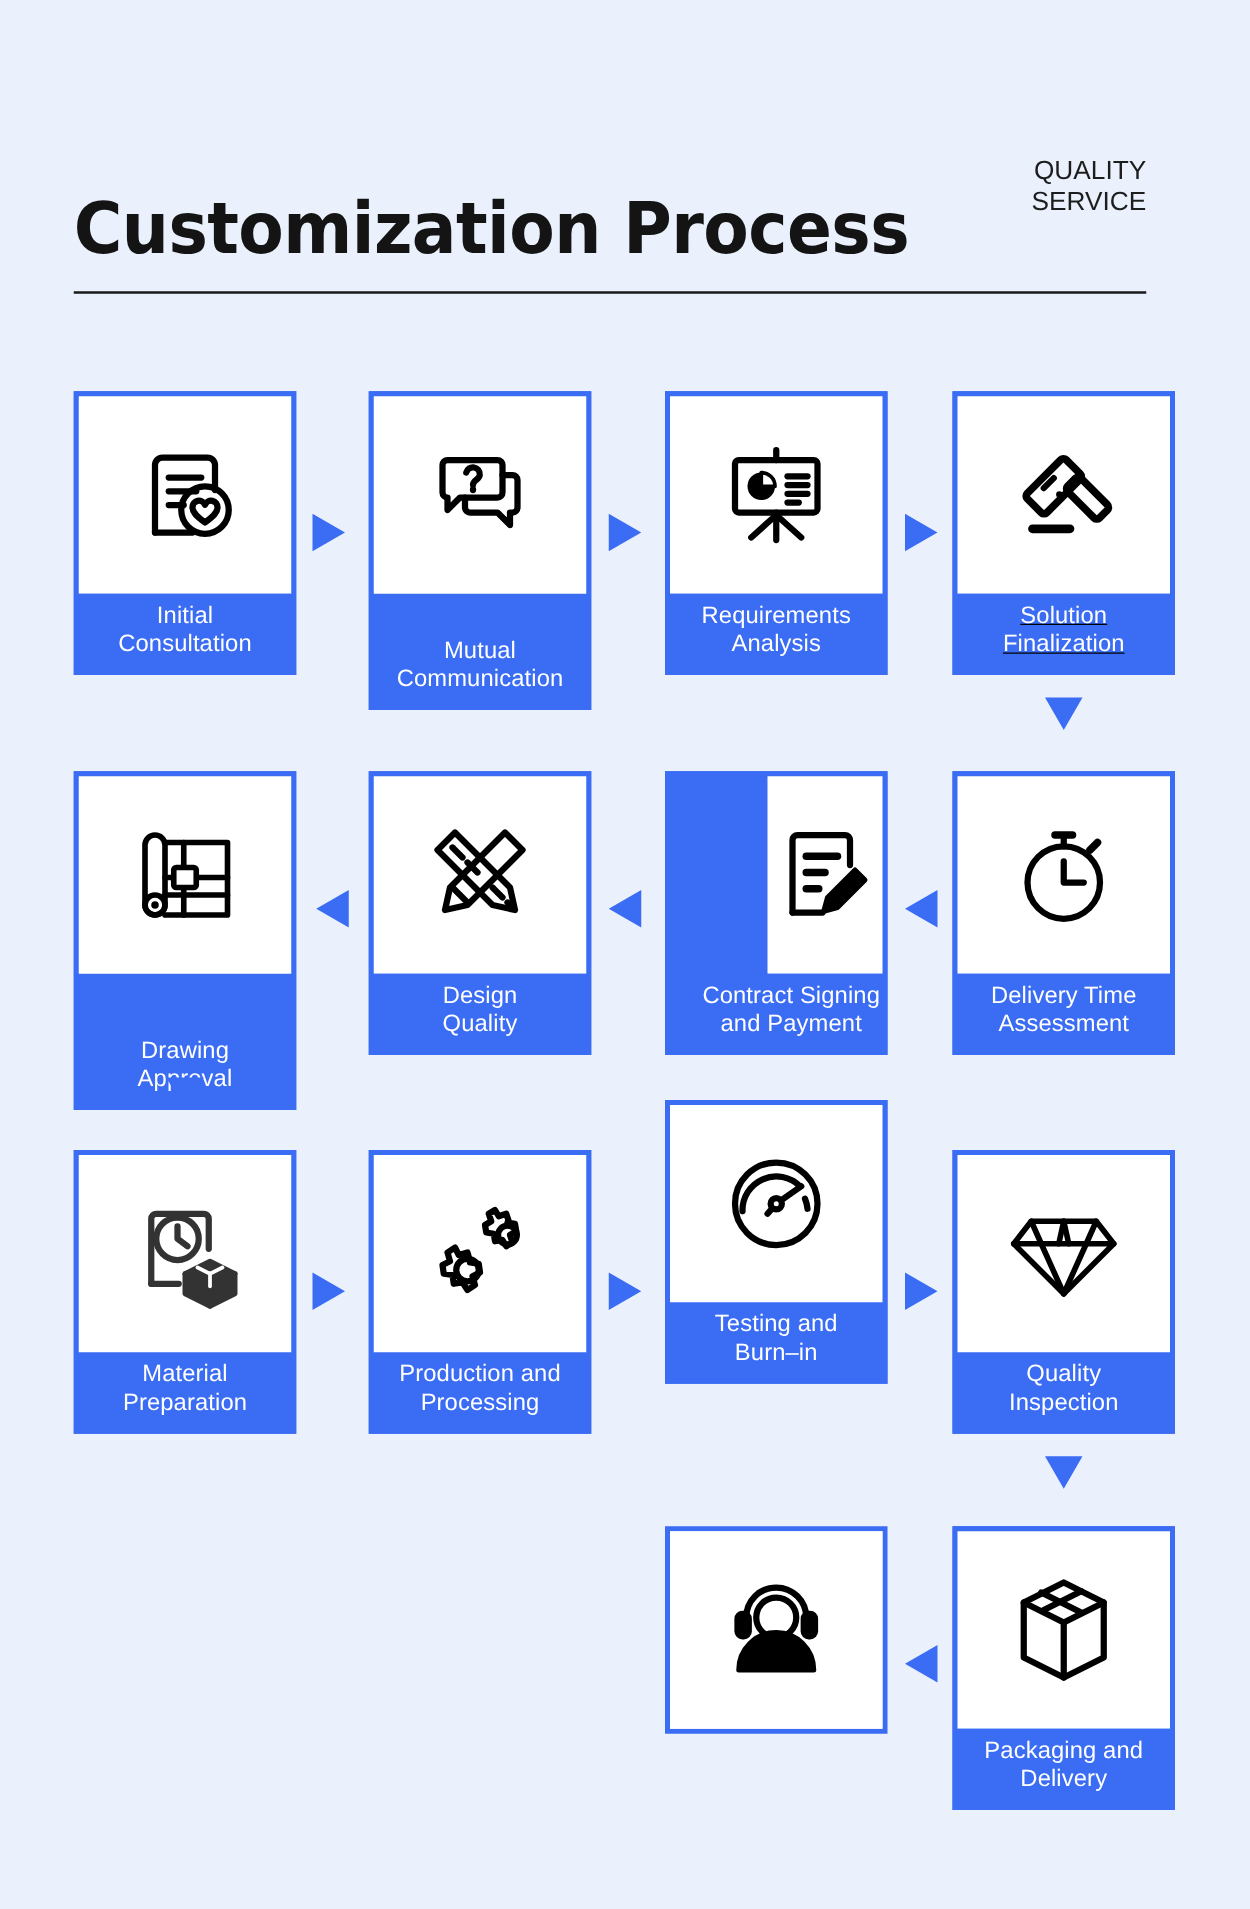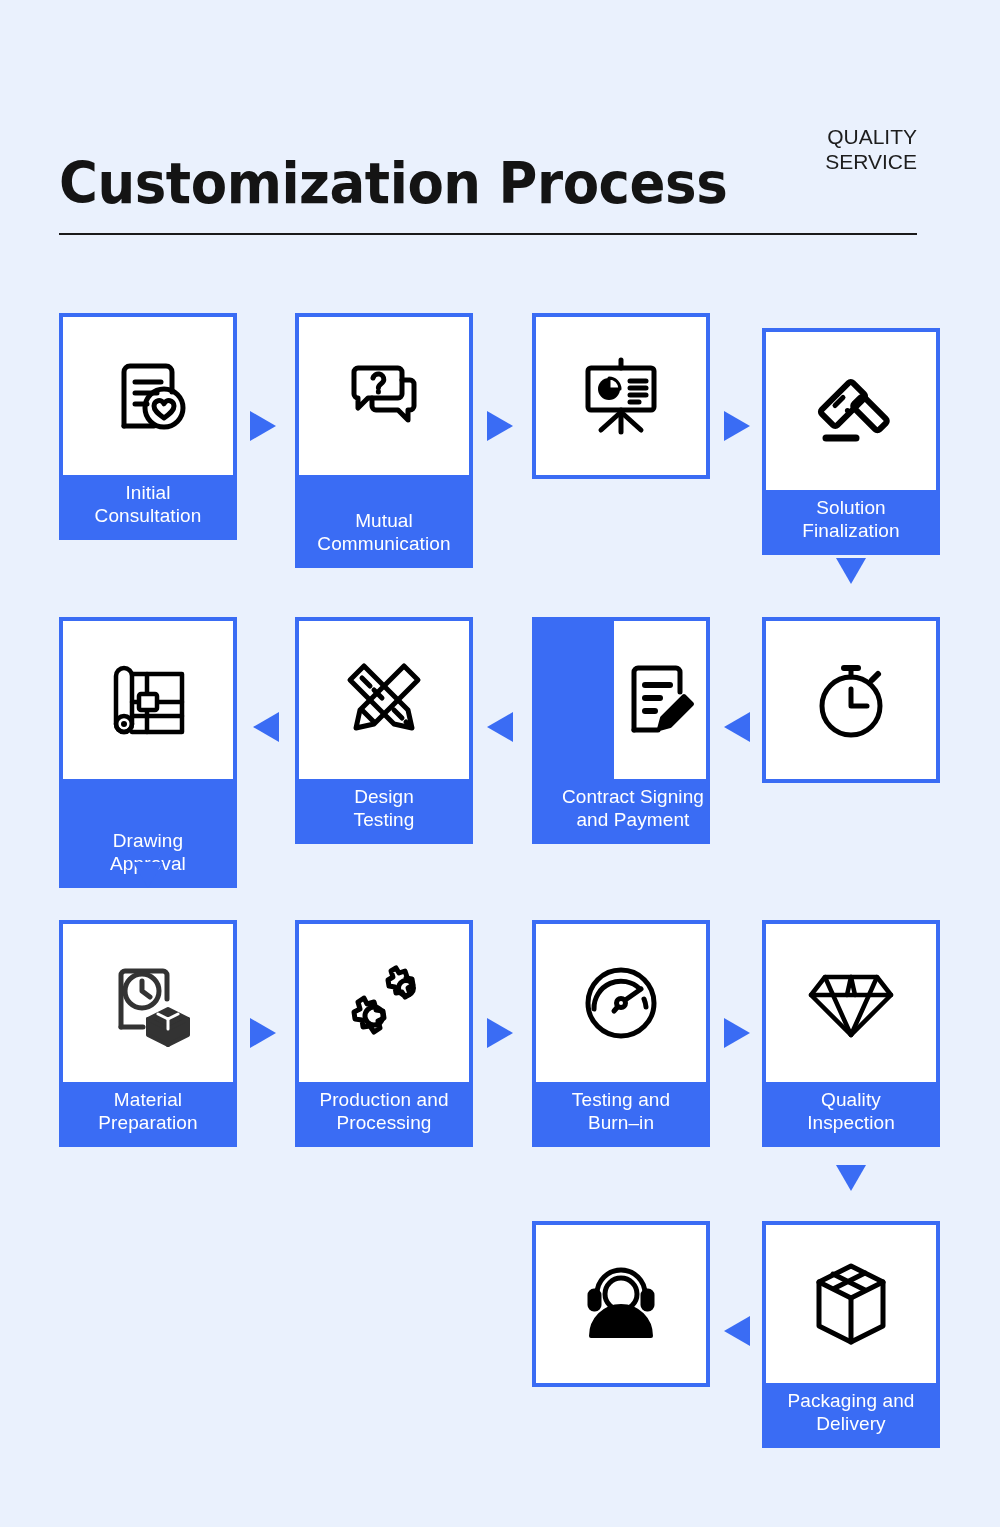--- a/index.html
+++ b/index.html
@@ -187,25 +187,27 @@
           <path d="M46 62L26 80"></path>
           <path d="M46 62l20 18"></path>
           <circle cx="34" cy="39" r="11" fill="#000" stroke="none"></circle>
           <path d="M34 39V28a11 11 0 0 1 11 11z" fill="#fff" stroke="#000" stroke-width="3"></path>
           <path d="M55 31h16"></path>
           <path d="M55 38h16"></path>
           <path d="M55 45h16"></path>
           <path d="M55 52h9"></path>
         </svg>
       </div>
+      <div class="card-label">Requirements
+Analysis</div>
     </div>
 
     <div class="arrow arrow-right" style="left:724px; top:411px;"></div>
 
-    <div class="card" style="left:762px; top:328px;">
+    <div class="card" style="left:762px; top:313px;text-decoration:underline;">
       <div class="card-icon">
         <svg width="92" height="92" viewBox="0 0 92 92" fill="none" stroke="#000" stroke-width="6" stroke-linecap="round" stroke-linejoin="round">
           <rect x="16" y="28" width="44" height="22" rx="3" transform="rotate(-45 38 39)"></rect>
           <rect x="47" y="41" width="36" height="15" rx="3" transform="rotate(45 65 48.5)"></rect>
           <path d="M30 40.5l8-8" stroke-width="5"></path>
           <circle cx="42.5" cy="45.5" r="2.6" fill="#000" stroke="none"></circle>
           <path d="M21 73h30" stroke-width="7"></path>
         </svg>
       </div>
       <div class="card-label">Solution
@@ -217,20 +219,22 @@
     <div class="card" style="left:762px; top:617px;">
       <div class="card-icon">
         <svg width="92" height="92" viewBox="0 0 92 92" fill="none" stroke="#000" stroke-width="5" stroke-linecap="round" stroke-linejoin="round">
           <circle cx="46" cy="52" r="29"></circle>
           <path d="M46 35v17h16"></path>
           <path d="M39 14h14" stroke-width="6"></path>
           <path d="M46 14v9"></path>
           <path d="M67 26l6-6" stroke-width="6"></path>
         </svg>
       </div>
+      <div class="card-label">Delivery Time
+Assessment</div>
     </div>
 
     <div class="arrow arrow-left" style="left:724px; top:712px;"></div>
 
     <div class="card" style="left:532px; top:617px;align-items:flex-end;">
       <div class="card-icon">
         <svg width="92" height="92" viewBox="0 0 92 92" fill="none" stroke="#000" stroke-width="5" stroke-linecap="round" stroke-linejoin="round">
           <path d="M20 76V18a4 4 0 0 1 4-4h38a4 4 0 0 1 4 4v20"></path>
           <path d="M20 76h24"></path>
           <path d="M31 31h25" stroke-width="6"></path>
@@ -251,21 +255,21 @@
           <path d="M66 12l14 14-44 44-18 4 4-18z"></path>
           <path d="M24 56l12 12"></path>
           <path d="M26 12l-14 14 44 44 18 4-4-18z"></path>
           <path d="M24 24l8 8"></path>
           <path d="M36 36l8 8"></path>
           <path d="M56 56l8 8"></path>
           <path d="M68 68l4 4"></path>
         </svg>
       </div>
       <div class="card-label">Design
-Testing</div>
+Quality</div>
     </div>
 
     <div class="arrow arrow-left" style="left:253px; top:712px;"></div>
 
     <div class="card" style="left:59px; top:617px;gap:44px;">
       <div class="card-icon">
         <svg width="92" height="92" viewBox="0 0 92 92" fill="none" stroke="#000" stroke-width="4.5" stroke-linecap="round" stroke-linejoin="round">
           <path d="M14 22a8 8 0 0 1 16 0v48a8 8 0 0 1-16 0z"></path>
           <circle cx="22" cy="70" r="8"></circle>
           <circle cx="22" cy="70" r="3" fill="#000" stroke="none"></circle>
@@ -310,21 +314,21 @@
           <path d="M67 16l-2-6-6 2-3-5-5 3 2 6-5 3 1 6 6 1 1 6 6-1 3 5 5-3-2-6 5-3-1-6-6-1z" transform="translate(2,4)"></path>
           <circle cx="68" cy="31" r="7.5"></circle>
         </svg>
       </div>
       <div class="card-label">Production and
 Processing</div>
     </div>
 
     <div class="arrow arrow-right" style="left:487px; top:1018px;"></div>
 
-    <div class="card" style="left:532px; top:920px;">
+    <div class="card" style="left:532px; top:880px;">
       <div class="card-icon">
         <svg width="92" height="92" viewBox="0 0 92 92" fill="none" stroke="#000" stroke-width="5" stroke-linecap="round" stroke-linejoin="round">
           <circle cx="46" cy="46" r="33"></circle>
           <path d="M19 52a27 27 0 0 1 46-20"></path>
           <path d="M71 50a27 27 0 0 0-2-8"></path>
           <path d="M46 46l20-14"></path>
           <path d="M46 46l-7 8"></path>
           <circle cx="46" cy="46" r="4.5" fill="#fff"></circle>
         </svg>
       </div>

